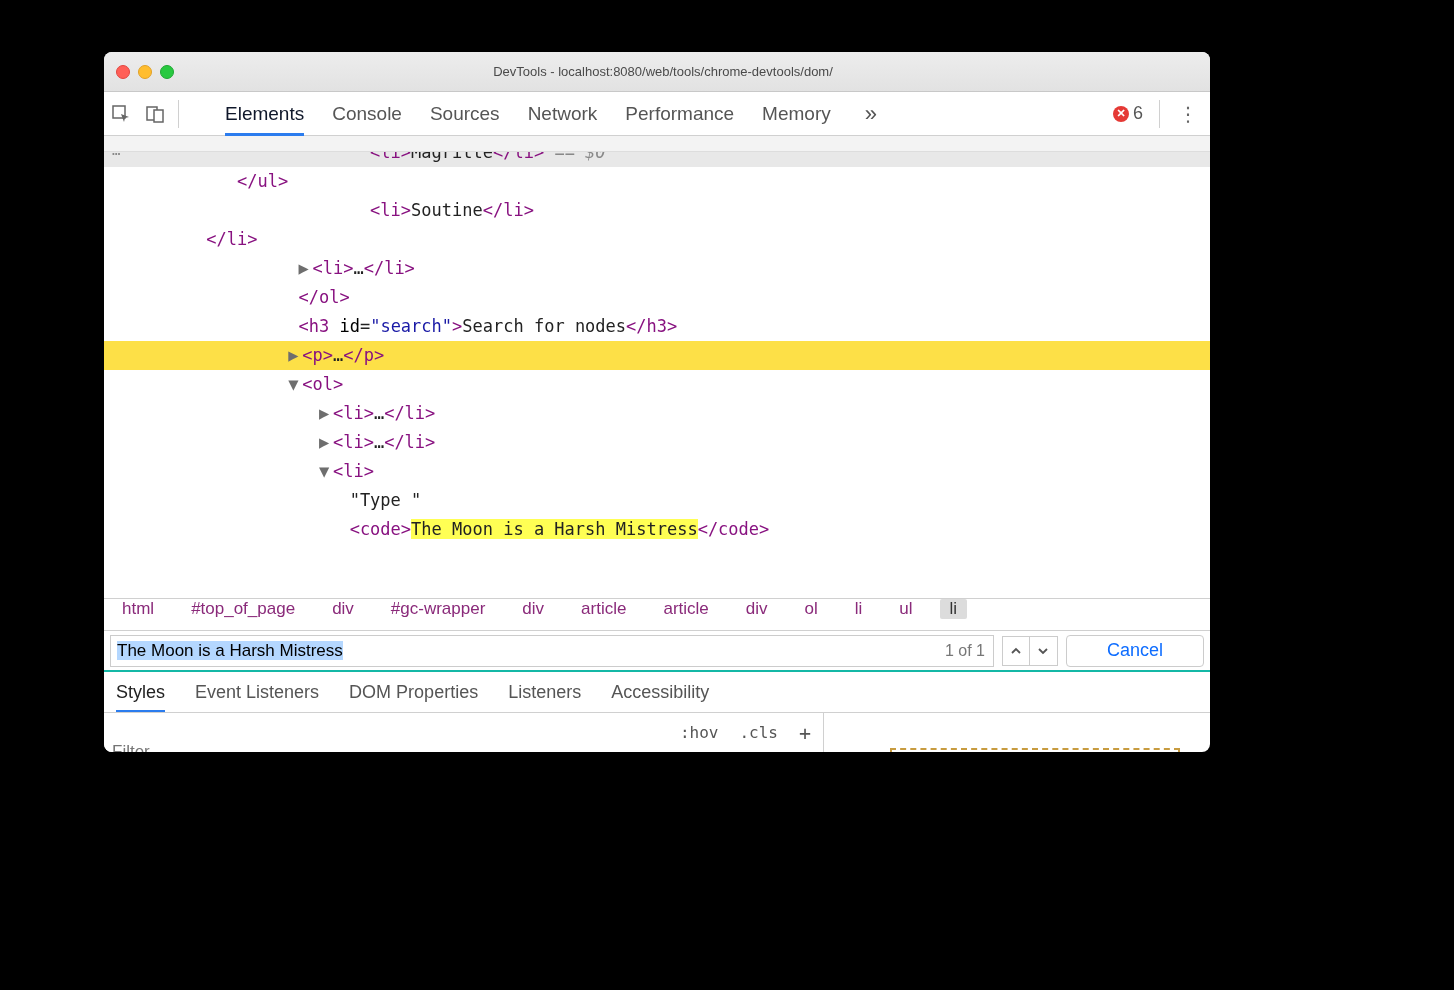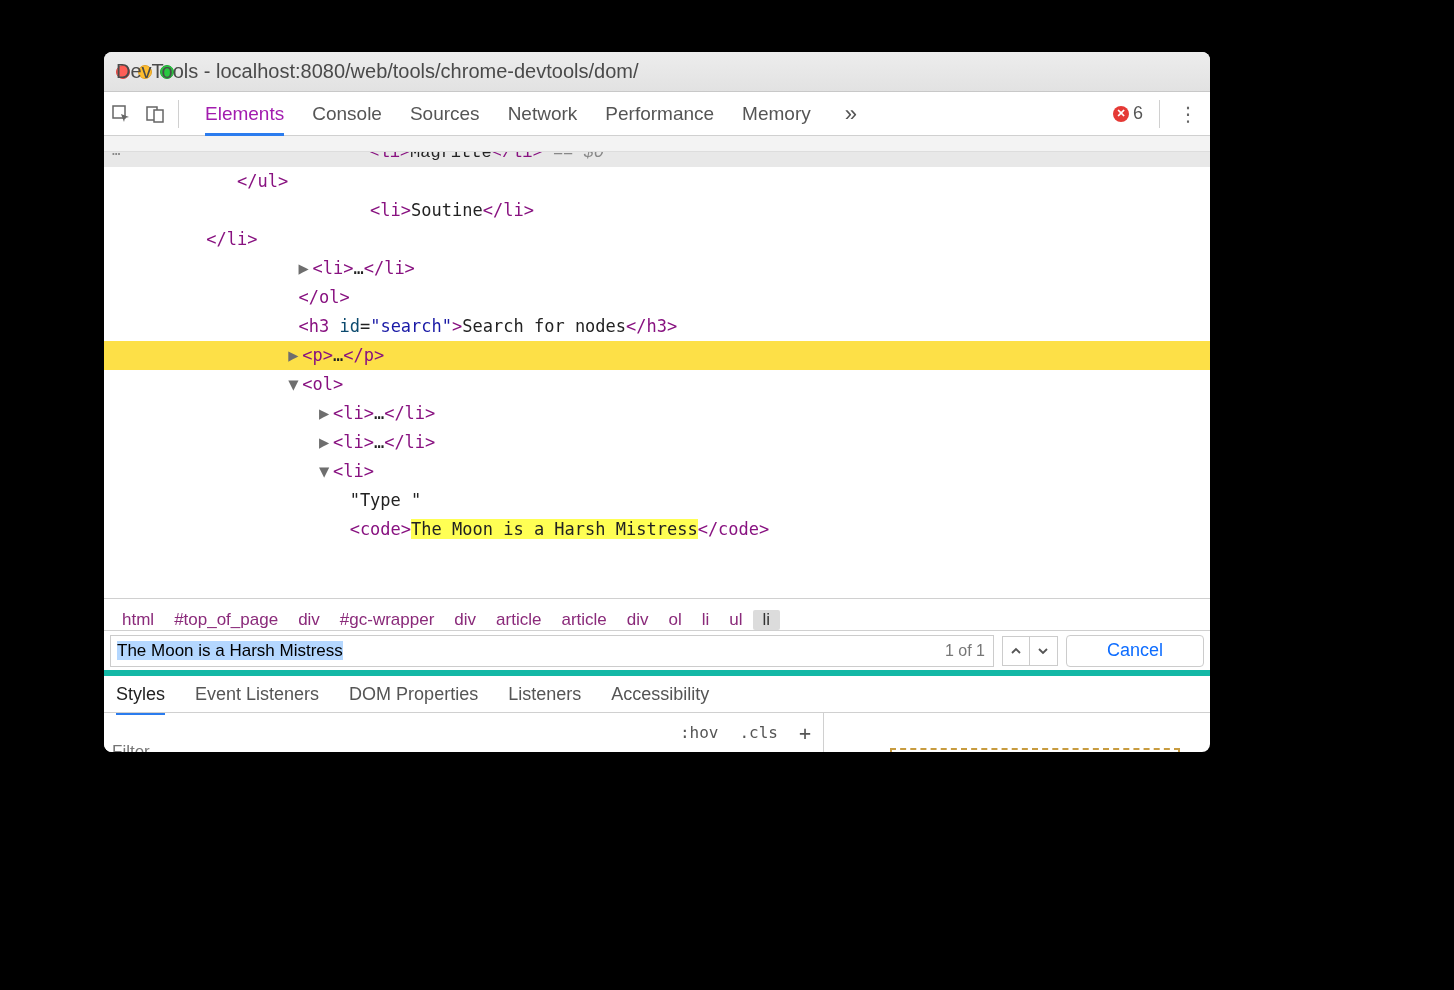--- a/index.html
+++ b/index.html
@@ -38,22 +38,22 @@
   }
   .dot {
     width: 14px; height: 14px; border-radius: 50%;
   }
   .dot.red { background: #ff5f57; border:1px solid #e24640;}
   .dot.yellow { background: #ffbd2e; border:1px solid #e1a128;}
   .dot.green { background: #28c940; border:1px solid #1fa833;}
   .title {
     position: absolute;
     left: 12px; right: 0;
-    text-align: left;
-    font-size: 20px;
+    text-align: center;
+    font-size: 13px;
     color: #4a4a4a;
     pointer-events: none;
   }
   .toolbar {
     height: 44px;
     border-bottom: 1px solid #d0d0d0;
     display: flex;
     align-items: center;
     font-size: 18px;
     color: #555;
@@ -75,23 +75,24 @@
     align-items: center;
   }
   .tab {
     color: #555;
     font-size: 19px;
     height: 44px;
     display: flex;
     align-items: center;
   }
   .tab.active {
-    color: #a21caf;
+    color: #0f172a;
     border-bottom: 3px solid #2b7cee;
     padding-top:3px;
+    margin-left:20px;
   }
   .more-tabs {
     font-size: 22px;
     color: #555;
     padding: 0 6px;
   }
   .toolbar-right {
     margin-left: auto;
     display: flex;
     align-items: center;
@@ -137,48 +138,47 @@
   }
   .dom-content {
     padding-top: 2px;
   }
   .line {
     white-space: pre;
     padding-left: 0;
   }
   .line.sel {
     background: #e8e8e8;
-    font-family: Liberation Mono, monospace;
   }
   .line.hover {
     background: #fde047;
   }
   .tag { color: #881280; }
-  .attr-name { color: #0c4a6e; }
+  .attr-name { color: #000000; }
   .attr-val { color: #1a1aa6; }
   .txt { color: #222; }
   .equals-zero { color: #888; font-style: italic; }
   .arrow {
     color: #6e6e6e;
     display:inline-block;
     width: 14px;
   }
   .highlight {
     background: #ffff54;
   }
 
   .breadcrumb {
     height: 32px;
     border-top: 1px solid #d0d0d0;
     display: flex;
-    align-items: flex-end;
+    align-items: flex-start;
     font-size: 17px;
     color: #8a2a7a;
     padding: 0 8px;
-    gap: 0;
+    gap: 17px;
     white-space: nowrap;
   }
   .crumb {
     padding: 0 10px;
     cursor: default;
   }
   .crumb.sel {
     background: #dcdcdc;
     color: #333;
     border-radius: 2px;
@@ -219,21 +219,21 @@
     background:#fff;
     color:#0e6dff;
     font-size:18px;
     padding: 3px 40px;
     border-radius: 4px;
     height: 32px;
   }
 
   .bottom-tabs {
     height: 42px;
-    border-top: 6px solid #14b8a6;
+    border-top: 2px solid #14b8a6;
     display:flex;
     align-items:center;
     gap: 30px;
     padding-left: 12px;
     font-size: 18px;
     color: #555;
   }
   .btab.active {
     color:#222;
     border-bottom:3px solid #2b7cee;

